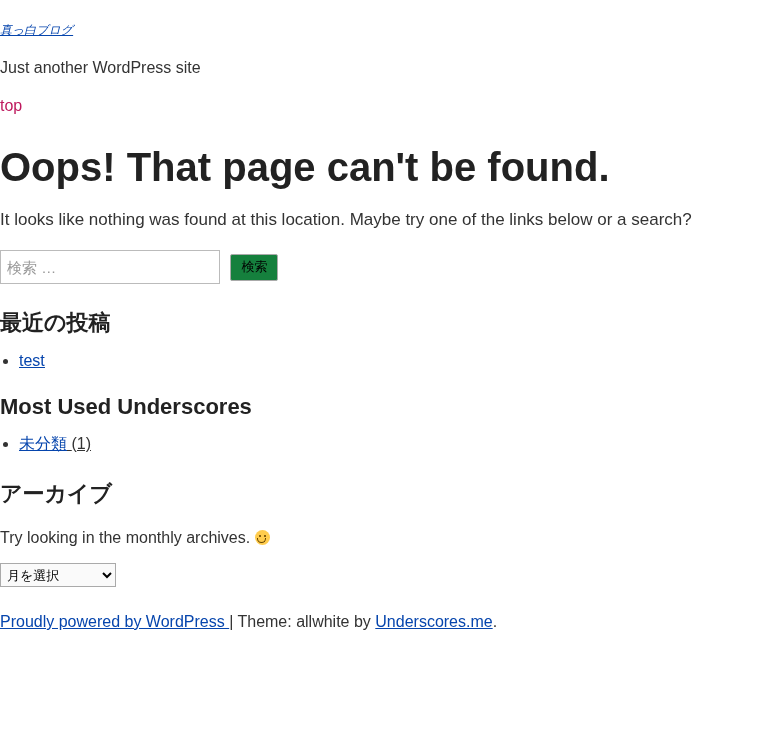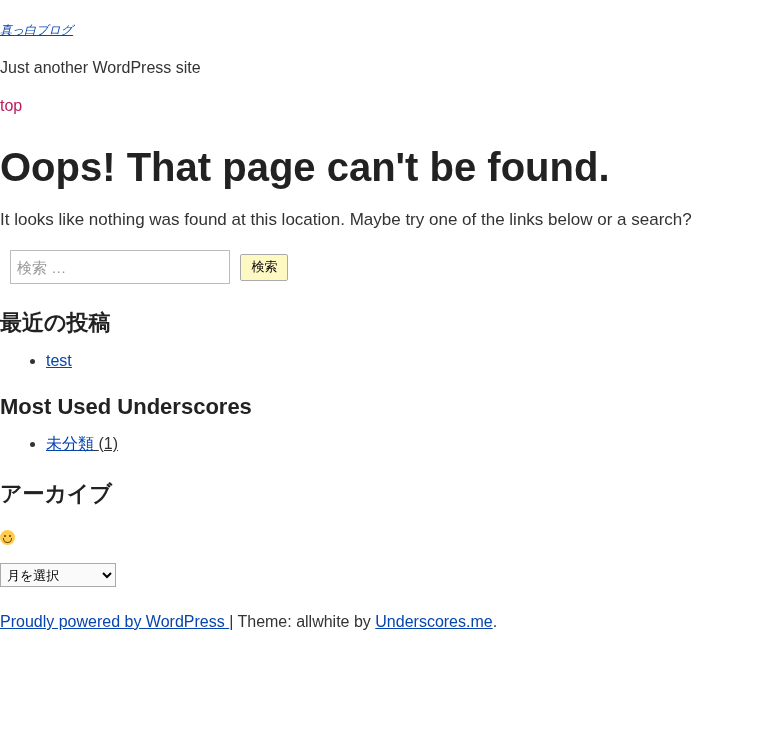--- a/index.html
+++ b/index.html
@@ -45,44 +45,43 @@
     margin: 0 0 14px 0;
   }
   .search-input {
     width: 220px;
     height: 18px;
     padding: 16px 6px;
     font-size: 15px;
     border: 1px solid #bbb;
     vertical-align: middle;
     font-family: inherit;
-    margin-left: 10px;
   }
   .search-input::placeholder { color: #999; }
   .search-button {
     height: 27px;
     padding: 2px 10px;
     font-size: 13px;
     border: 1px solid #aaa;
-    background: #fef9c3;
+    background: #15803d;
     vertical-align: middle;
     cursor: pointer;
     font-family: inherit;
     margin-left: 6px;
     border-radius: 2px;
   }
   h2.section-h {
     font-size: 22px;
     font-weight: bold;
     margin: 24px 0 14px 0;
     color: #222;
   }
   ul.bullet {
     margin: 6px 0 10px 0;
-    padding-left: 46px;
+    padding-left: 19px;
     text-decoration: underline;
   }
   ul.bullet li {
     margin: 4px 0;
   }
   .cat-count { color: #333; }
   .archive-desc {
     margin: 20px 0 16px 0;
   }
   .archive-select {
@@ -158,21 +157,21 @@
 <h2 class="section-h">Most Used Underscores</h2>
 <ul class="bullet">
   <li>
     <a href="#">未分類</a>
     <span class="cat-count">(1)</span>
   </li>
 </ul>
 
 <h2 class="section-h">アーカイブ</h2>
 <p class="archive-desc">
-  <span class="smiley"></span>
+  <span>Try looking in the monthly archives. </span><span class="smiley"></span>
 </p>
 <select class="archive-select">
   <option>月を選択</option>
 </select>
 
 <p class="footer">
   <a href="#">Proudly powered by WordPress </a><span class="footer-sep">| </span><span>Theme: allwhite by </span><a href="#">Underscores.me</a><span>.</span>
 </p>
 
 

